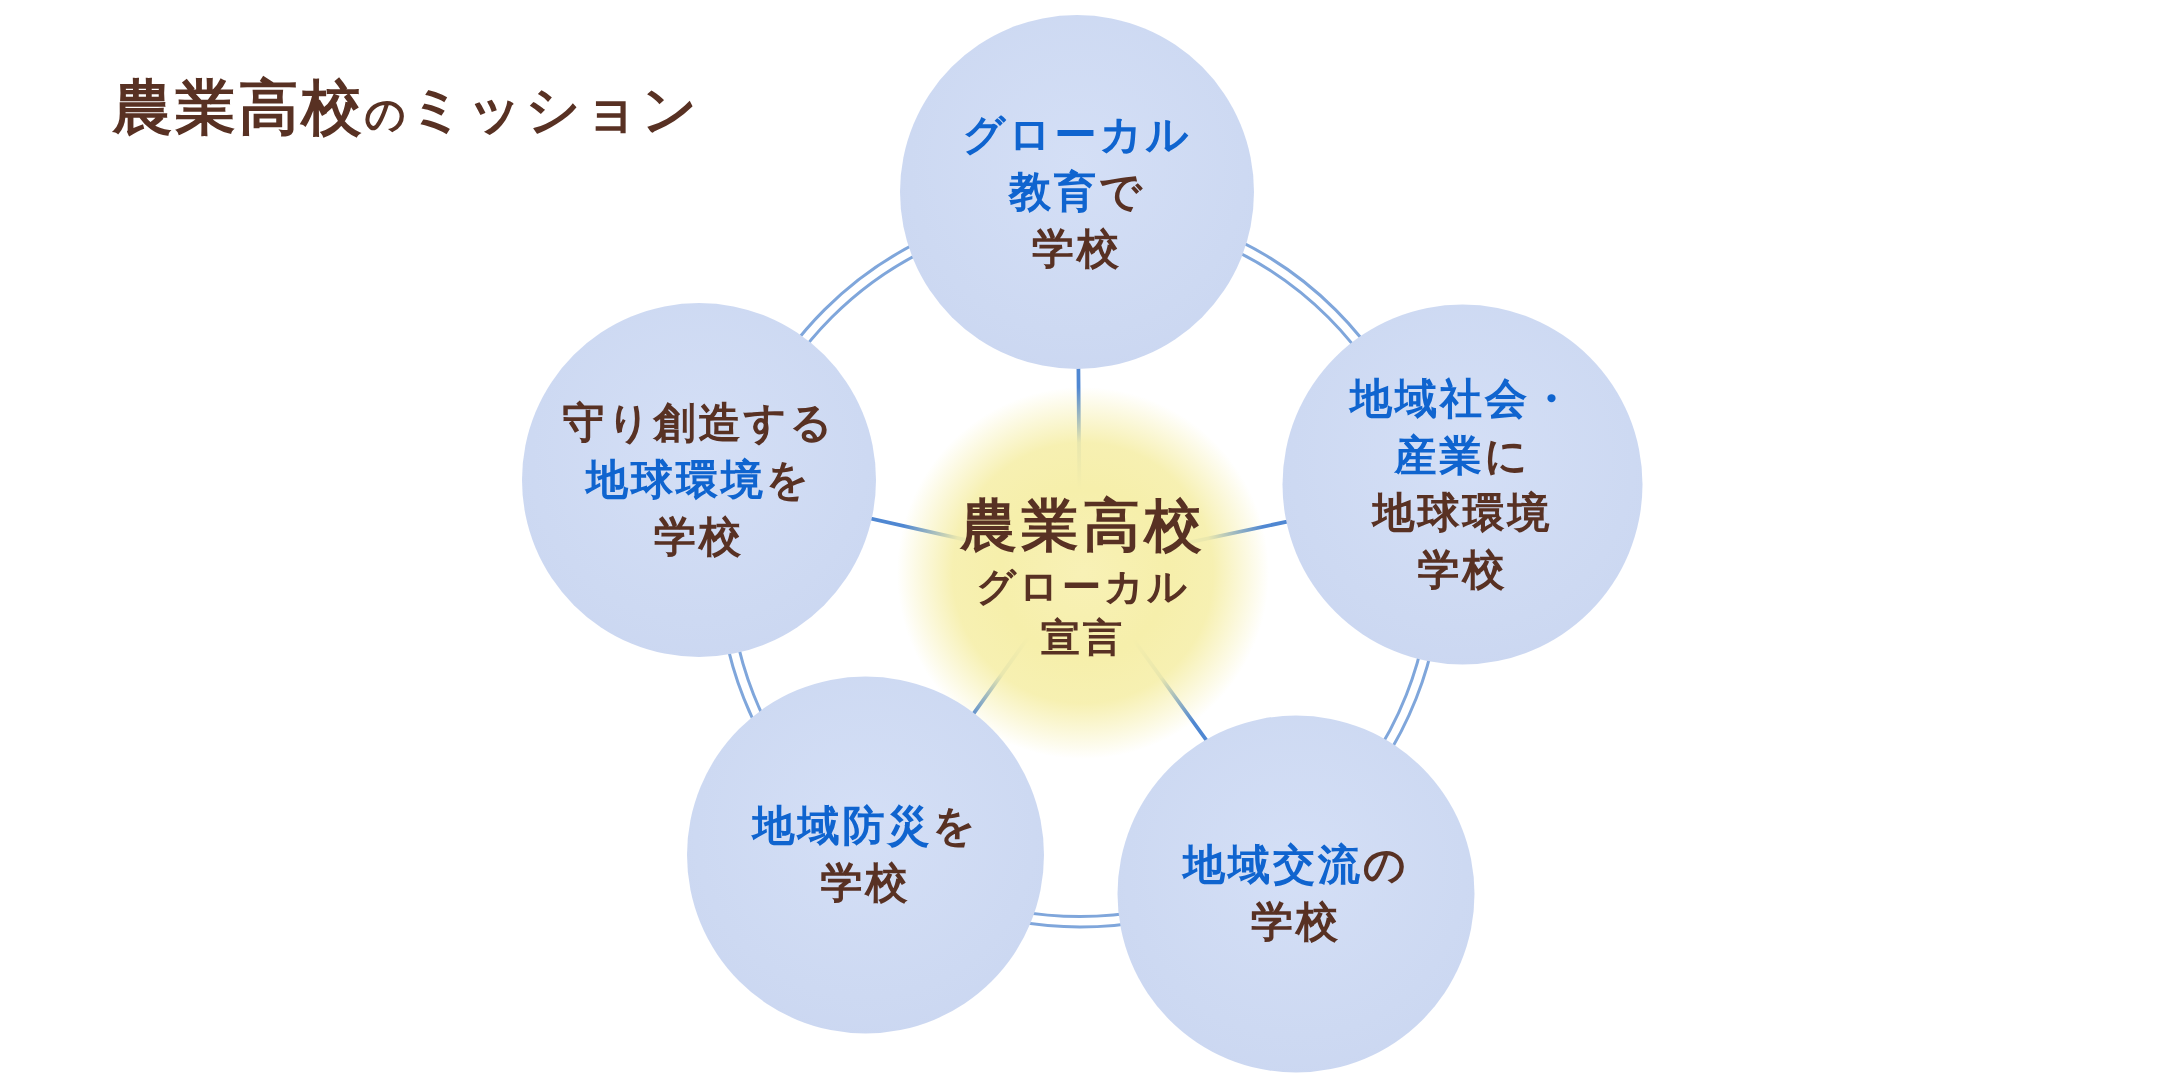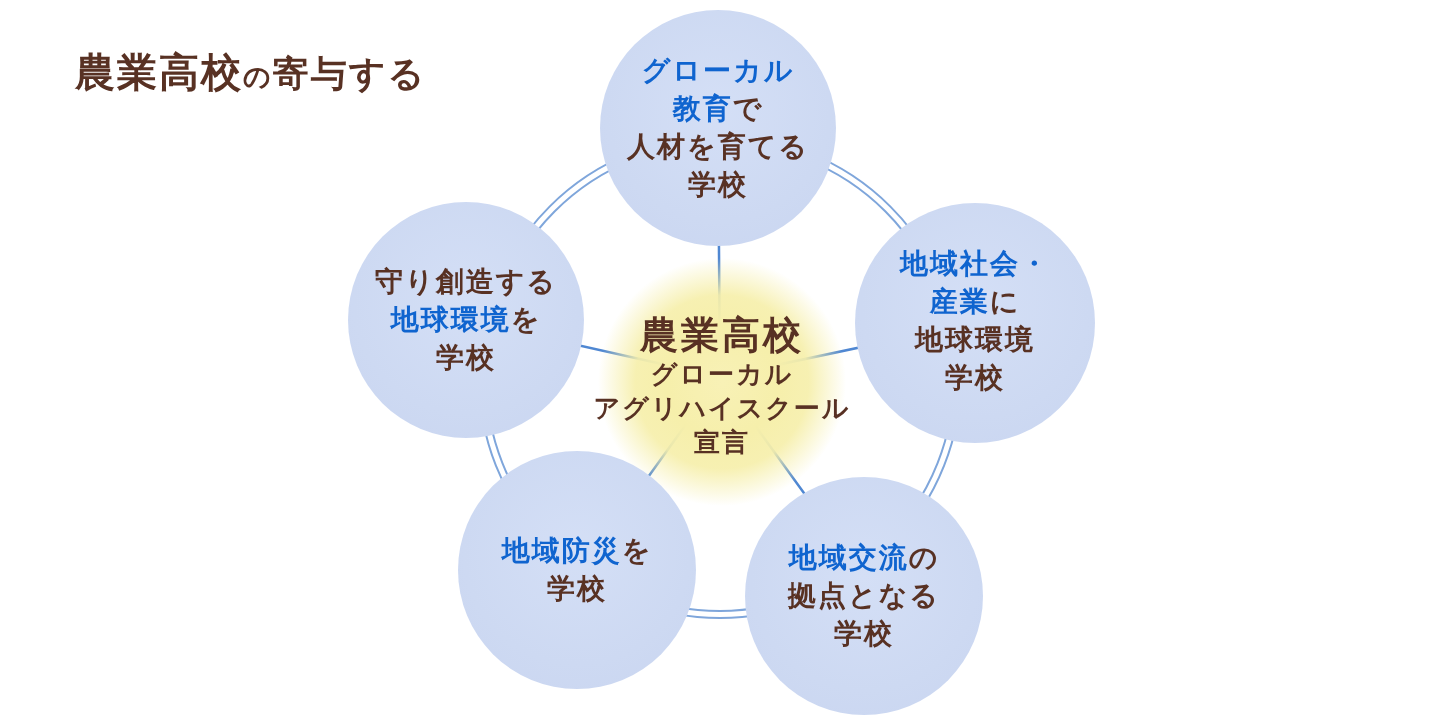--- a/index.html
+++ b/index.html
@@ -45,21 +45,21 @@
     flex-direction: column;
     align-items: center;
     justify-content: center;
     text-align: center;
     font-size: 28px;
     line-height: 1.36;
     letter-spacing: 2px;
     white-space: nowrap;
   }
   .node-1 { left: 600px; top:  10px; width: 236px; height: 236px; }
-  .node-2 { left: 855px; top: 203px; width: 240px; height: 240px; font-family: Liberation Mono, monospace; }
+  .node-2 { left: 855px; top: 203px; width: 240px; height: 240px; }
   .node-3 { left: 348px; top: 202px; width: 236px; height: 236px; }
   .node-4 { left: 458px; top: 451px; width: 238px; height: 238px; }
   .node-5 { left: 745px; top: 477px; width: 238px; height: 238px; }
 
   .c-blue  { color: #0f64cf; }
   .c-brown { color: #583123; }
 
   
   .center-label {
     position: absolute;
@@ -111,32 +111,29 @@
       <line x1="720" y1="377" x2="975" y2="323"></line>
       <line x1="720" y1="377" x2="466" y2="320"></line>
       <line x1="720" y1="377" x2="577" y2="576"></line>
       <line x1="720" y1="377" x2="864" y2="576"></line>
     </g>
 
     <circle cx="722" cy="382" r="124" fill="url(#glowGrad)"></circle>
   </svg>
 
   <h1 class="page-title">
-    <span class="t-lg">農業高校</span><span class="t-sm">の</span><span class="t-md">寄与する</span>
+    <span class="t-lg">農業高校</span><span class="t-sm">の</span><span class="t-md">ミッション</span>
   </h1>
 
   <div class="node node-1">
     <div>
       <span class="c-blue">グローカル</span>
     </div>
     <div>
       <span class="c-blue">教育</span><span class="c-brown">で</span>
-    </div>
-    <div>
-      <span class="c-brown">人材を育てる</span>
     </div>
     <div>
       <span class="c-brown">学校</span>
     </div>
   </div>
 
   <div class="node node-2">
     <div>
       <span class="c-blue">地域社会・</span>
     </div>
@@ -170,27 +167,23 @@
     <div>
       <span class="c-brown">学校</span>
     </div>
   </div>
 
   <div class="node node-5">
     <div>
       <span class="c-blue">地域交流</span><span class="c-brown">の</span>
     </div>
     <div>
-      <span class="c-brown">拠点となる</span>
-    </div>
-    <div>
       <span class="c-brown">学校</span>
     </div>
   </div>
 
   <div class="center-label">
     <div class="center-heading">農業高校</div>
     <div class="center-sub">グローカル</div>
-    <div class="center-sub">アグリハイスクール</div>
     <div class="center-sub">宣言</div>
   </div>
 
 </div>
 
 </body></html>

